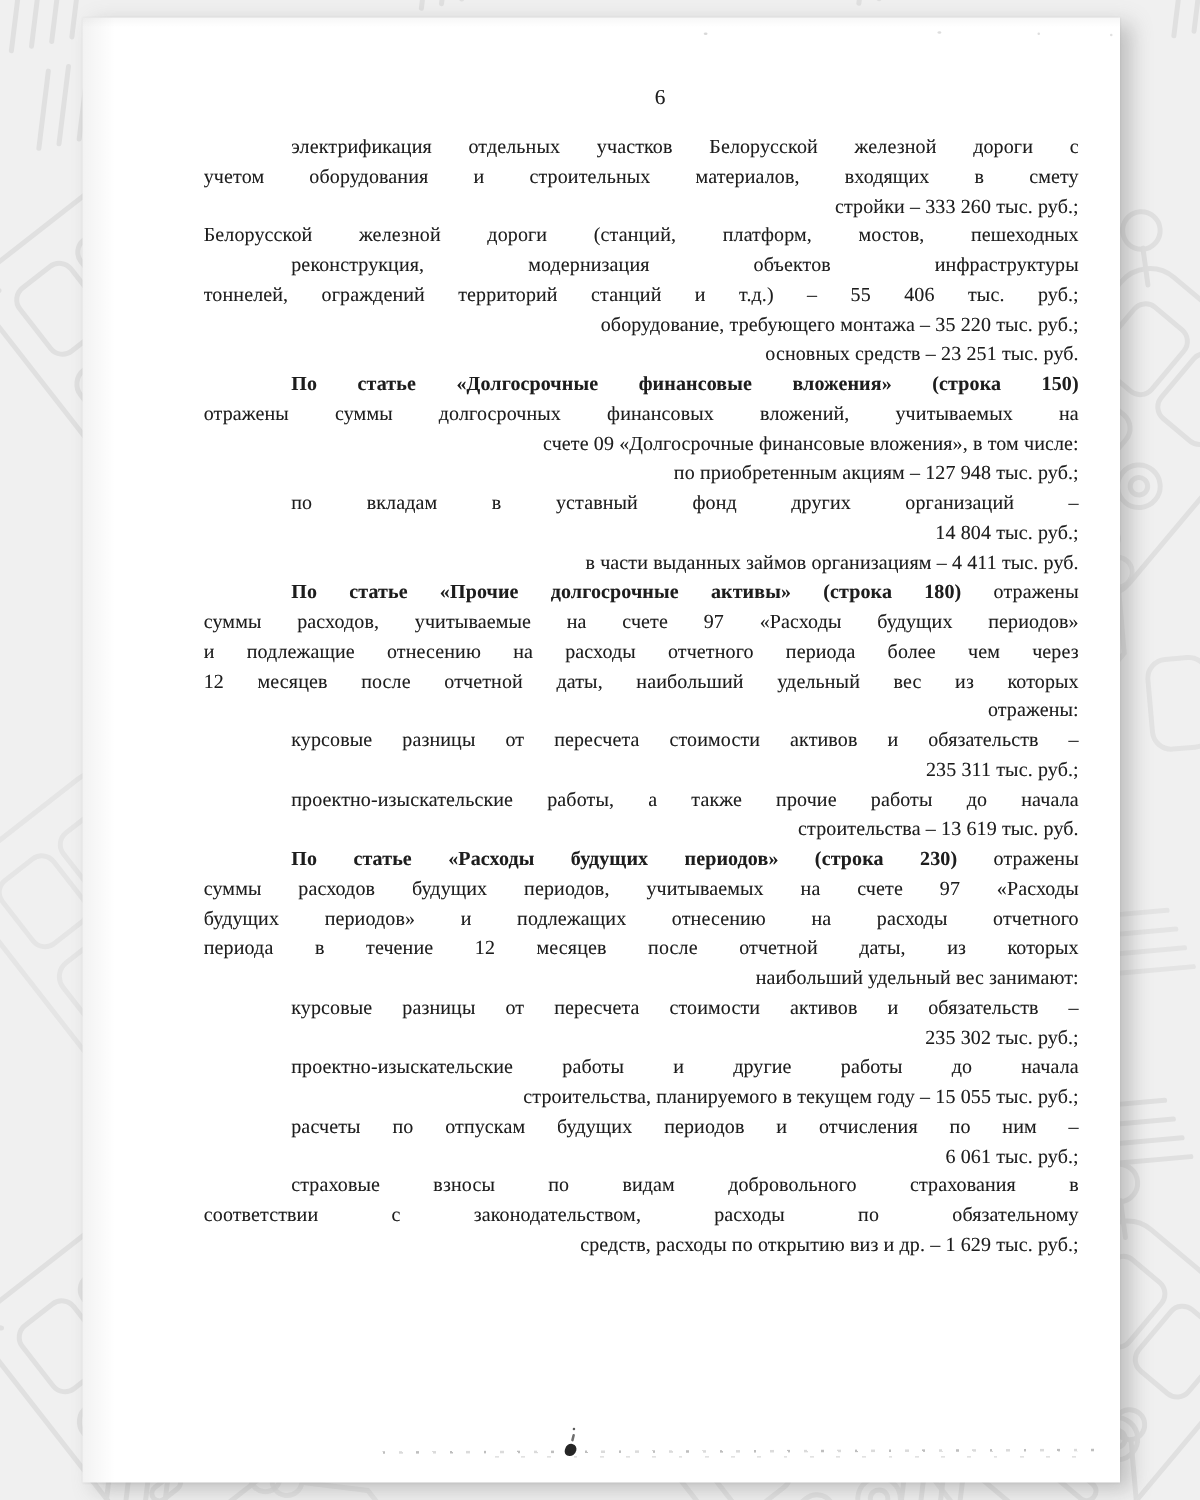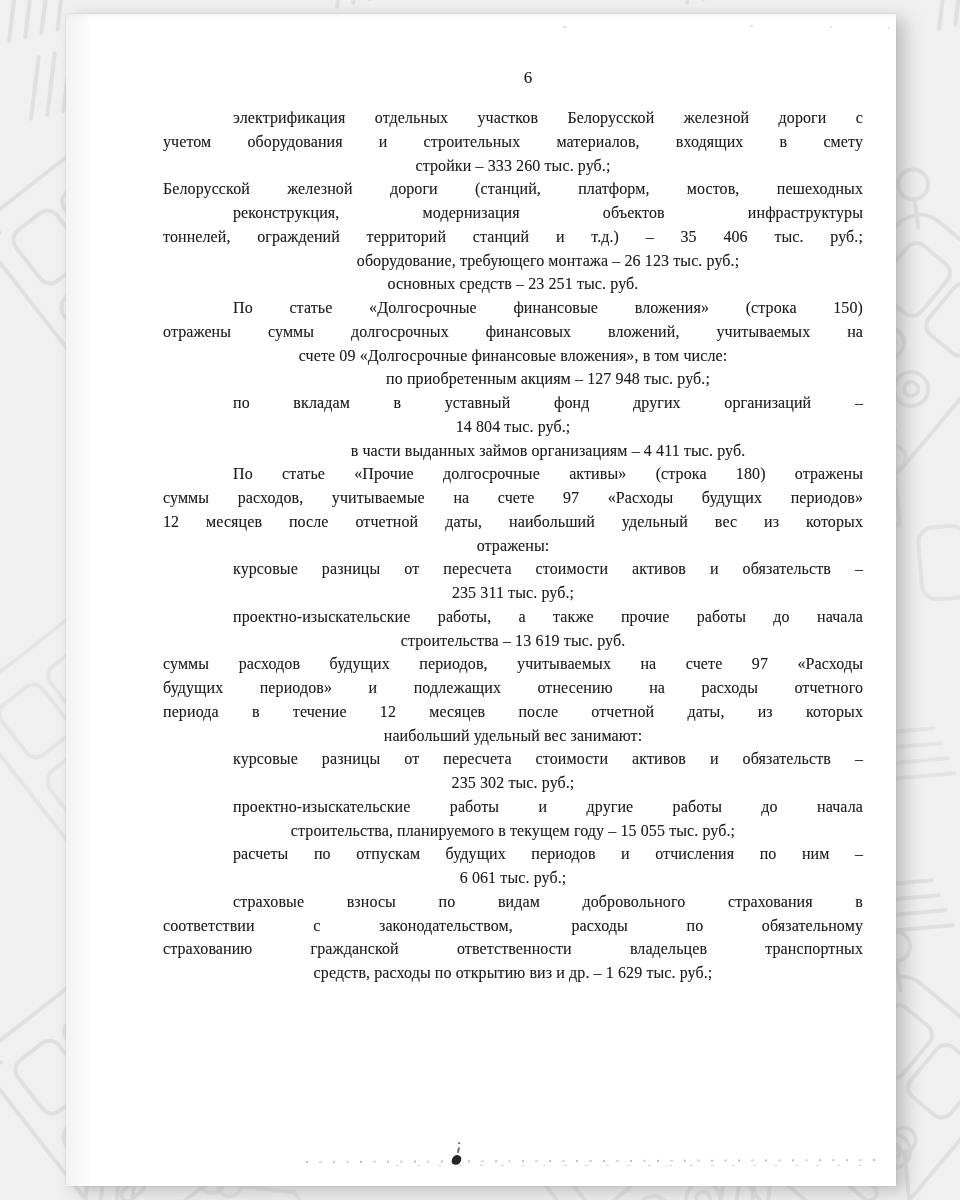--- a/index.html
+++ b/index.html
@@ -30,24 +30,24 @@
     text-align:center;padding-left:30px;box-sizing:border-box;
     font-size:17px;color:#1e1e1e;
     text-shadow:0 0 0.5px rgba(30,30,30,0.35);
   }
   .doc-body{
     position:absolute;top:92px;left:97px;width:700px;
     font-size:16px;color:#1d1d1d;
     letter-spacing:0.1px;
     text-shadow:0 0 0.5px rgba(30,30,30,0.35);
   }
-  .line{line-height:23.75px;height:23.75px;white-space:normal;text-align:center;}
+  .line{line-height:23.75px;height:23.75px;white-space:normal;text-align:right;}
   .line.just{text-align:justify;text-align-last:justify;}
   .line.indent{padding-left:70px;}
-  .line b{font-weight:normal;}
+  .line b{font-weight:bold;}
   
   .noise-line{
     position:absolute;left:240px;top:1146px;width:575px;height:2px;
     background:repeating-linear-gradient(90deg,
       rgba(70,70,70,0.35) 0 2px, rgba(0,0,0,0) 2px 13px,
       rgba(90,90,90,0.22) 13px 16px, rgba(0,0,0,0) 16px 27px);
     transform:rotate(-0.2deg);
   }
   .noise-line2{
     position:absolute;left:330px;top:1151px;width:470px;height:1px;
@@ -134,51 +134,52 @@
   <div class="page">
 
     <div class="page-number">6</div>
 
     <div class="doc-body">
         <div class="line indent just">электрификация отдельных участков Белорусской железной дороги с</div>
         <div class="line just">учетом оборудования и строительных материалов, входящих в смету</div>
         <div class="line">стройки – 333 260 тыс. руб.;</div>
         <div class="line just">Белорусской железной дороги (станций, платформ, мостов, пешеходных</div>
         <div class="line indent just">реконструкция, модернизация объектов инфраструктуры</div>
-        <div class="line just">тоннелей, ограждений территорий станций и т.д.) – 35 406 тыс. руб.;</div>
-        <div class="line indent">оборудование, требующего монтажа – 26 123 тыс. руб.;</div>
+        <div class="line just">тоннелей, ограждений территорий станций и т.д.) – 55 406 тыс. руб.;</div>
+        <div class="line indent">оборудование, требующего монтажа – 35 220 тыс. руб.;</div>
         <div class="line">основных средств – 23 251 тыс. руб.</div>
         <div class="line indent just"><b>По статье «Долгосрочные финансовые вложения» (строка 150)</b></div>
         <div class="line just">отражены суммы долгосрочных финансовых вложений, учитываемых на</div>
         <div class="line">счете 09 «Долгосрочные финансовые вложения», в том числе:</div>
         <div class="line indent">по приобретенным акциям – 127 948 тыс. руб.;</div>
         <div class="line indent just">по вкладам в уставный фонд других организаций –</div>
         <div class="line">14 804 тыс. руб.;</div>
         <div class="line indent">в части выданных займов организациям – 4 411 тыс. руб.</div>
         <div class="line indent just"><b>По статье «Прочие долгосрочные активы» (строка 180)</b> отражены</div>
         <div class="line just">суммы расходов, учитываемые на счете 97 «Расходы будущих периодов»</div>
+        <div class="line just">и подлежащие отнесению на расходы отчетного периода более чем через</div>
         <div class="line just">12 месяцев после отчетной даты, наибольший удельный вес из которых</div>
         <div class="line">отражены:</div>
         <div class="line indent just">курсовые разницы от пересчета стоимости активов и обязательств –</div>
         <div class="line">235 311 тыс. руб.;</div>
         <div class="line indent just">проектно-изыскательские работы, а также прочие работы до начала</div>
         <div class="line">строительства – 13 619 тыс. руб.</div>
+        <div class="line indent just"><b>По статье «Расходы будущих периодов» (строка 230)</b> отражены</div>
         <div class="line just">суммы расходов будущих периодов, учитываемых на счете 97 «Расходы</div>
         <div class="line just">будущих периодов» и подлежащих отнесению на расходы отчетного</div>
         <div class="line just">периода в течение 12 месяцев после отчетной даты, из которых</div>
         <div class="line">наибольший удельный вес занимают:</div>
         <div class="line indent just">курсовые разницы от пересчета стоимости активов и обязательств –</div>
         <div class="line">235 302 тыс. руб.;</div>
         <div class="line indent just">проектно-изыскательские работы и другие работы до начала</div>
         <div class="line">строительства, планируемого в текущем году – 15 055 тыс. руб.;</div>
         <div class="line indent just">расчеты по отпускам будущих периодов и отчисления по ним –</div>
         <div class="line">6 061 тыс. руб.;</div>
         <div class="line indent just">страховые взносы по видам добровольного страхования в</div>
         <div class="line just">соответствии с законодательством, расходы по обязательному</div>
-        <div class="line just">страхованию гражданской ответственности владельцев транспортных</div>
         <div class="line">средств, расходы по открытию виз и др. – 1 629 тыс. руб.;</div>
       </div>
 
     <div class="noise-line"></div>
     <div class="noise-line2"></div>
     <div class="blob"></div>
     <span class="speck s1"></span>
     <span class="speck s2"></span>
     <span class="speck s3"></span>
     <span class="speck s4"></span>

